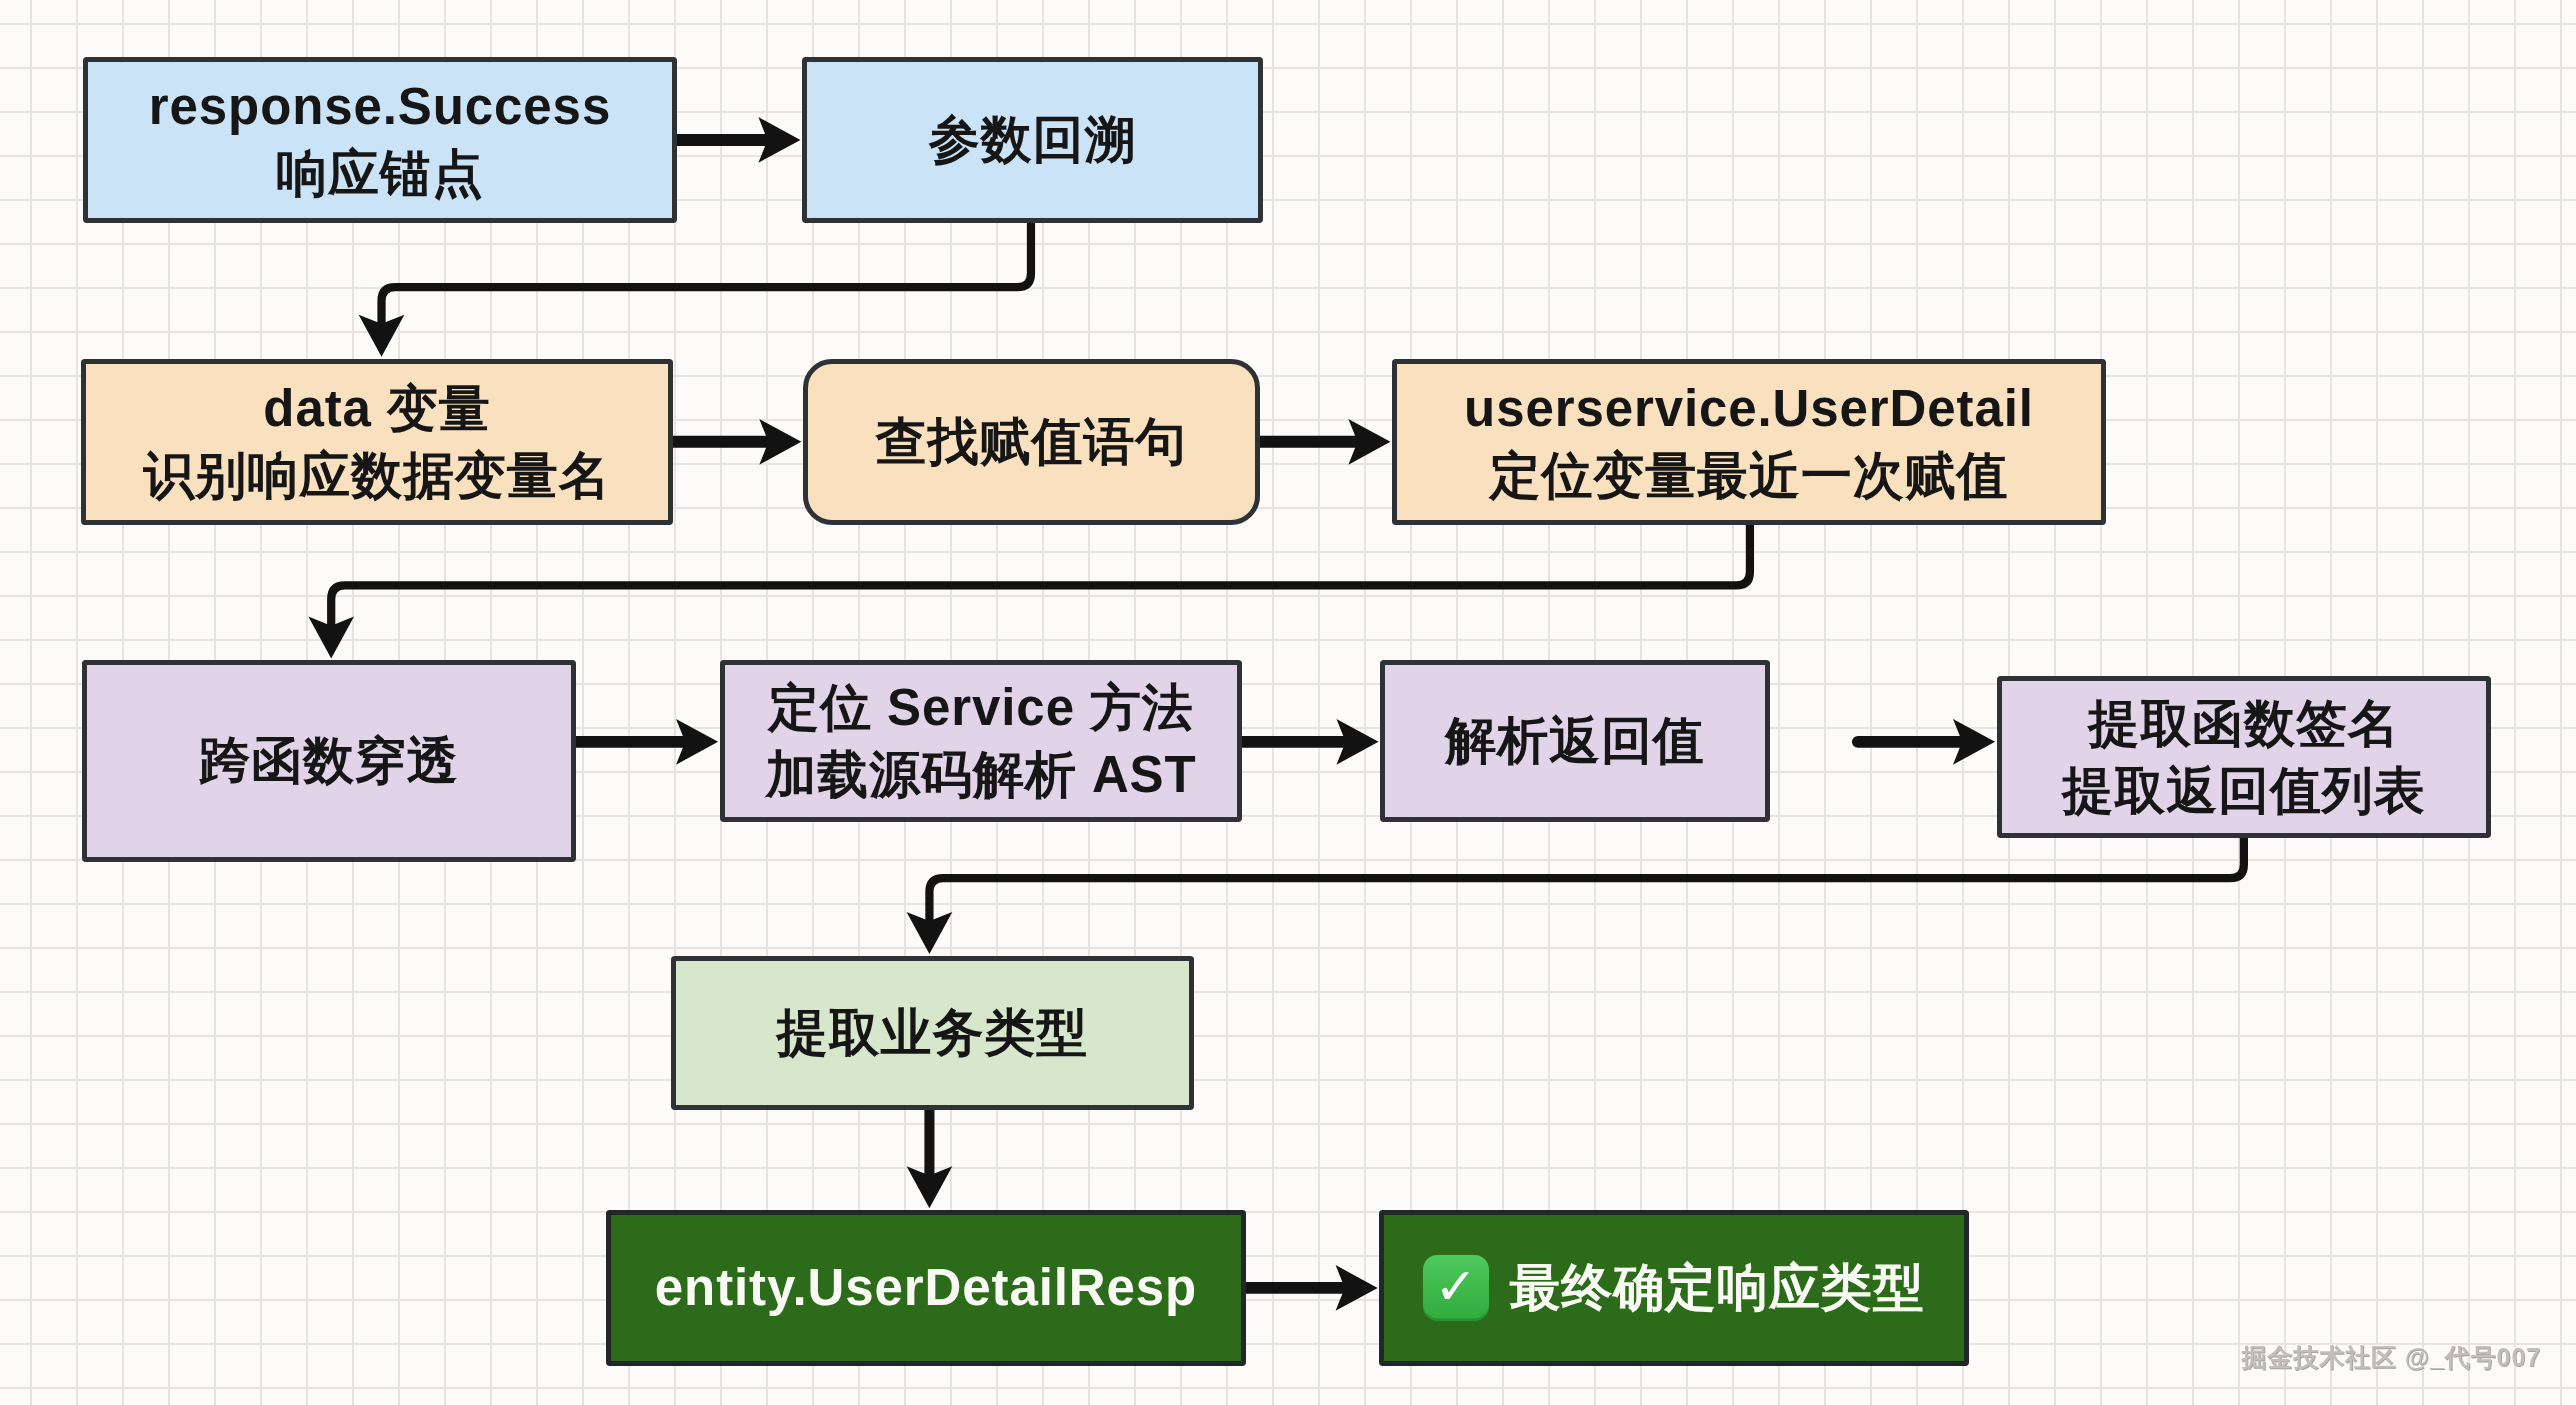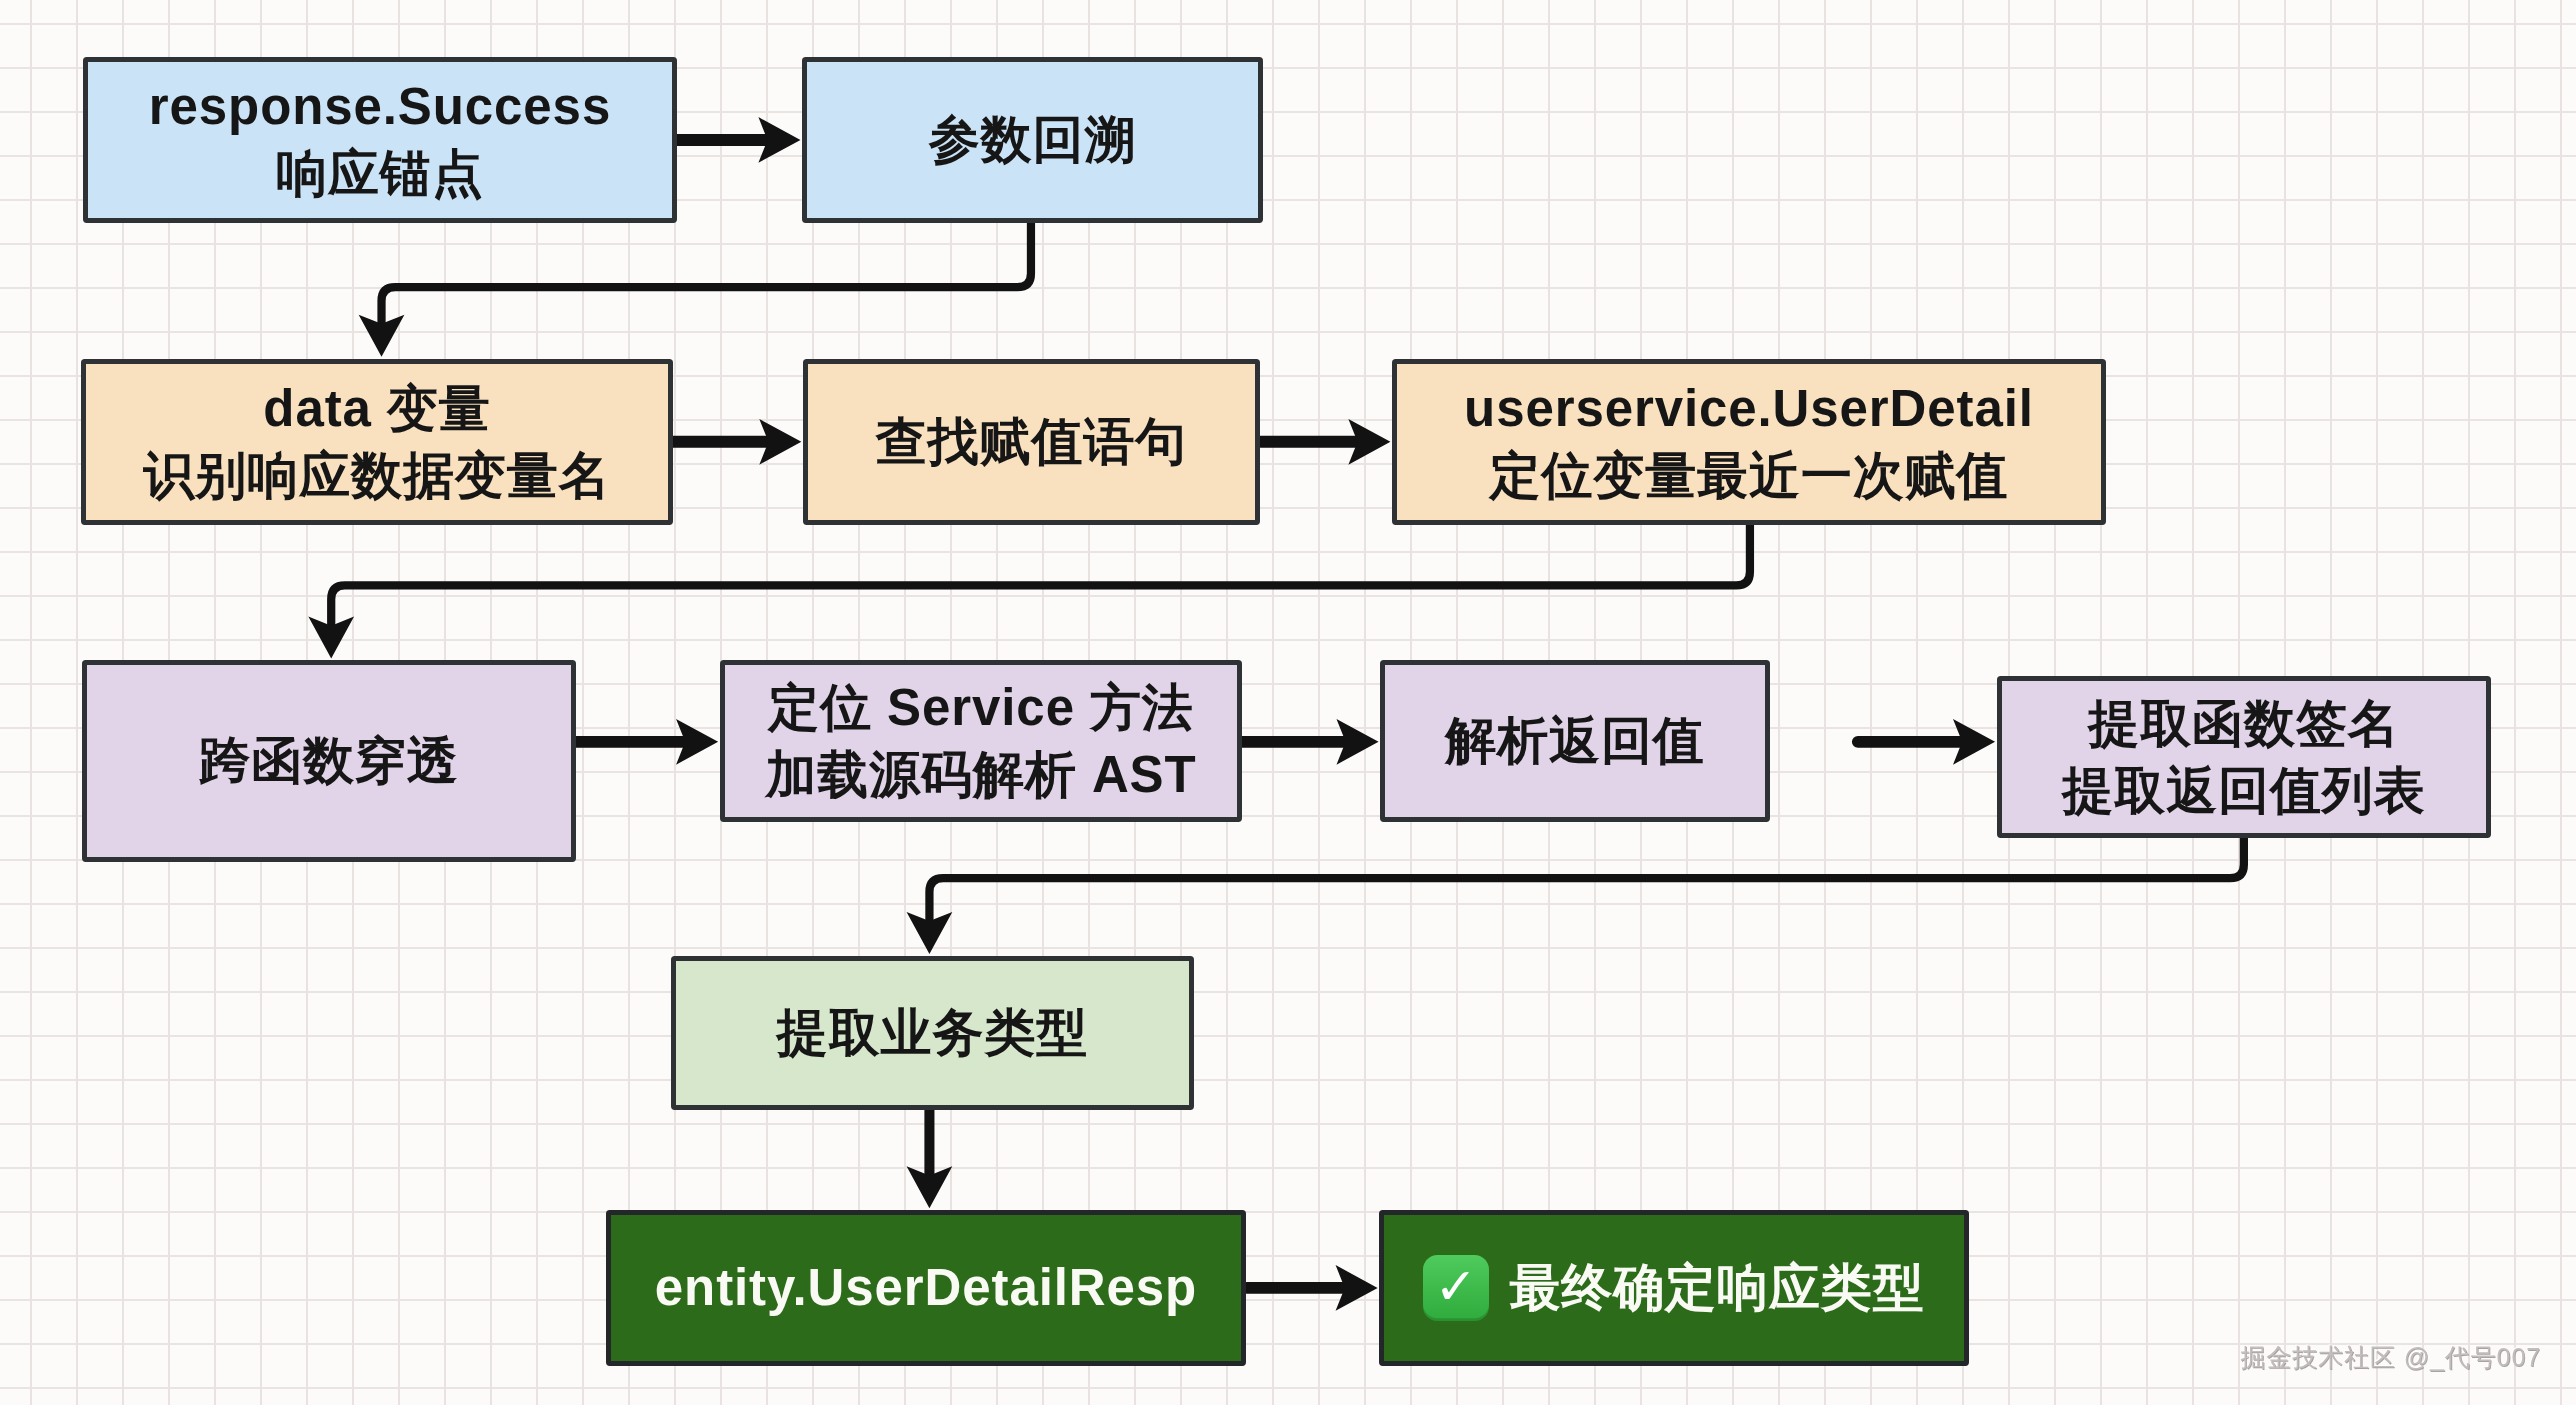--- a/index.html
+++ b/index.html
@@ -52,21 +52,21 @@
     color:#ffffff;
     font-size:51px;
     font-weight:bold;
     line-height:1;
     transform:translateY(-1.8px);
   }
   .watermark{
     position:absolute;
     right:35px;bottom:31px;
     font-size:25px;
-    font-weight:normal;
+    font-weight:bold;
     color:#c3bdbd;
     text-shadow:0.9px 0.9px 0 #a8a2a2,-0.9px -0.9px 0 #ffffff;
     letter-spacing:0.9px;
   }
 </style>
 </head>
 <body>
 
 <div class="canvas">
 
@@ -107,21 +107,21 @@
     <div class="line">响应锚点</div>
   </div>
   <div class="node blue" style="left:802px;top:57px;width:461px;height:166px;">
     <div class="line">参数回溯</div>
   </div>
 
   <div class="node orange" style="left:81px;top:359px;width:592px;height:166px;">
     <div class="line">data 变量</div>
     <div class="line">识别响应数据变量名</div>
   </div>
-  <div class="node orange" style="left:803px;top:359px;width:457px;height:166px;">
+  <div class="node orange" style="left:803px;top:359px;width:457px;height:166px;border-radius:29px;">
     <div class="line">查找赋值语句</div>
   </div>
   <div class="node orange" style="left:1392px;top:359px;width:714px;height:166px;">
     <div class="line">userservice.UserDetail</div>
     <div class="line">定位变量最近一次赋值</div>
   </div>
 
   <div class="node purple" style="left:82px;top:660px;width:494px;height:202px;">
     <div class="line">跨函数穿透</div>
   </div>

